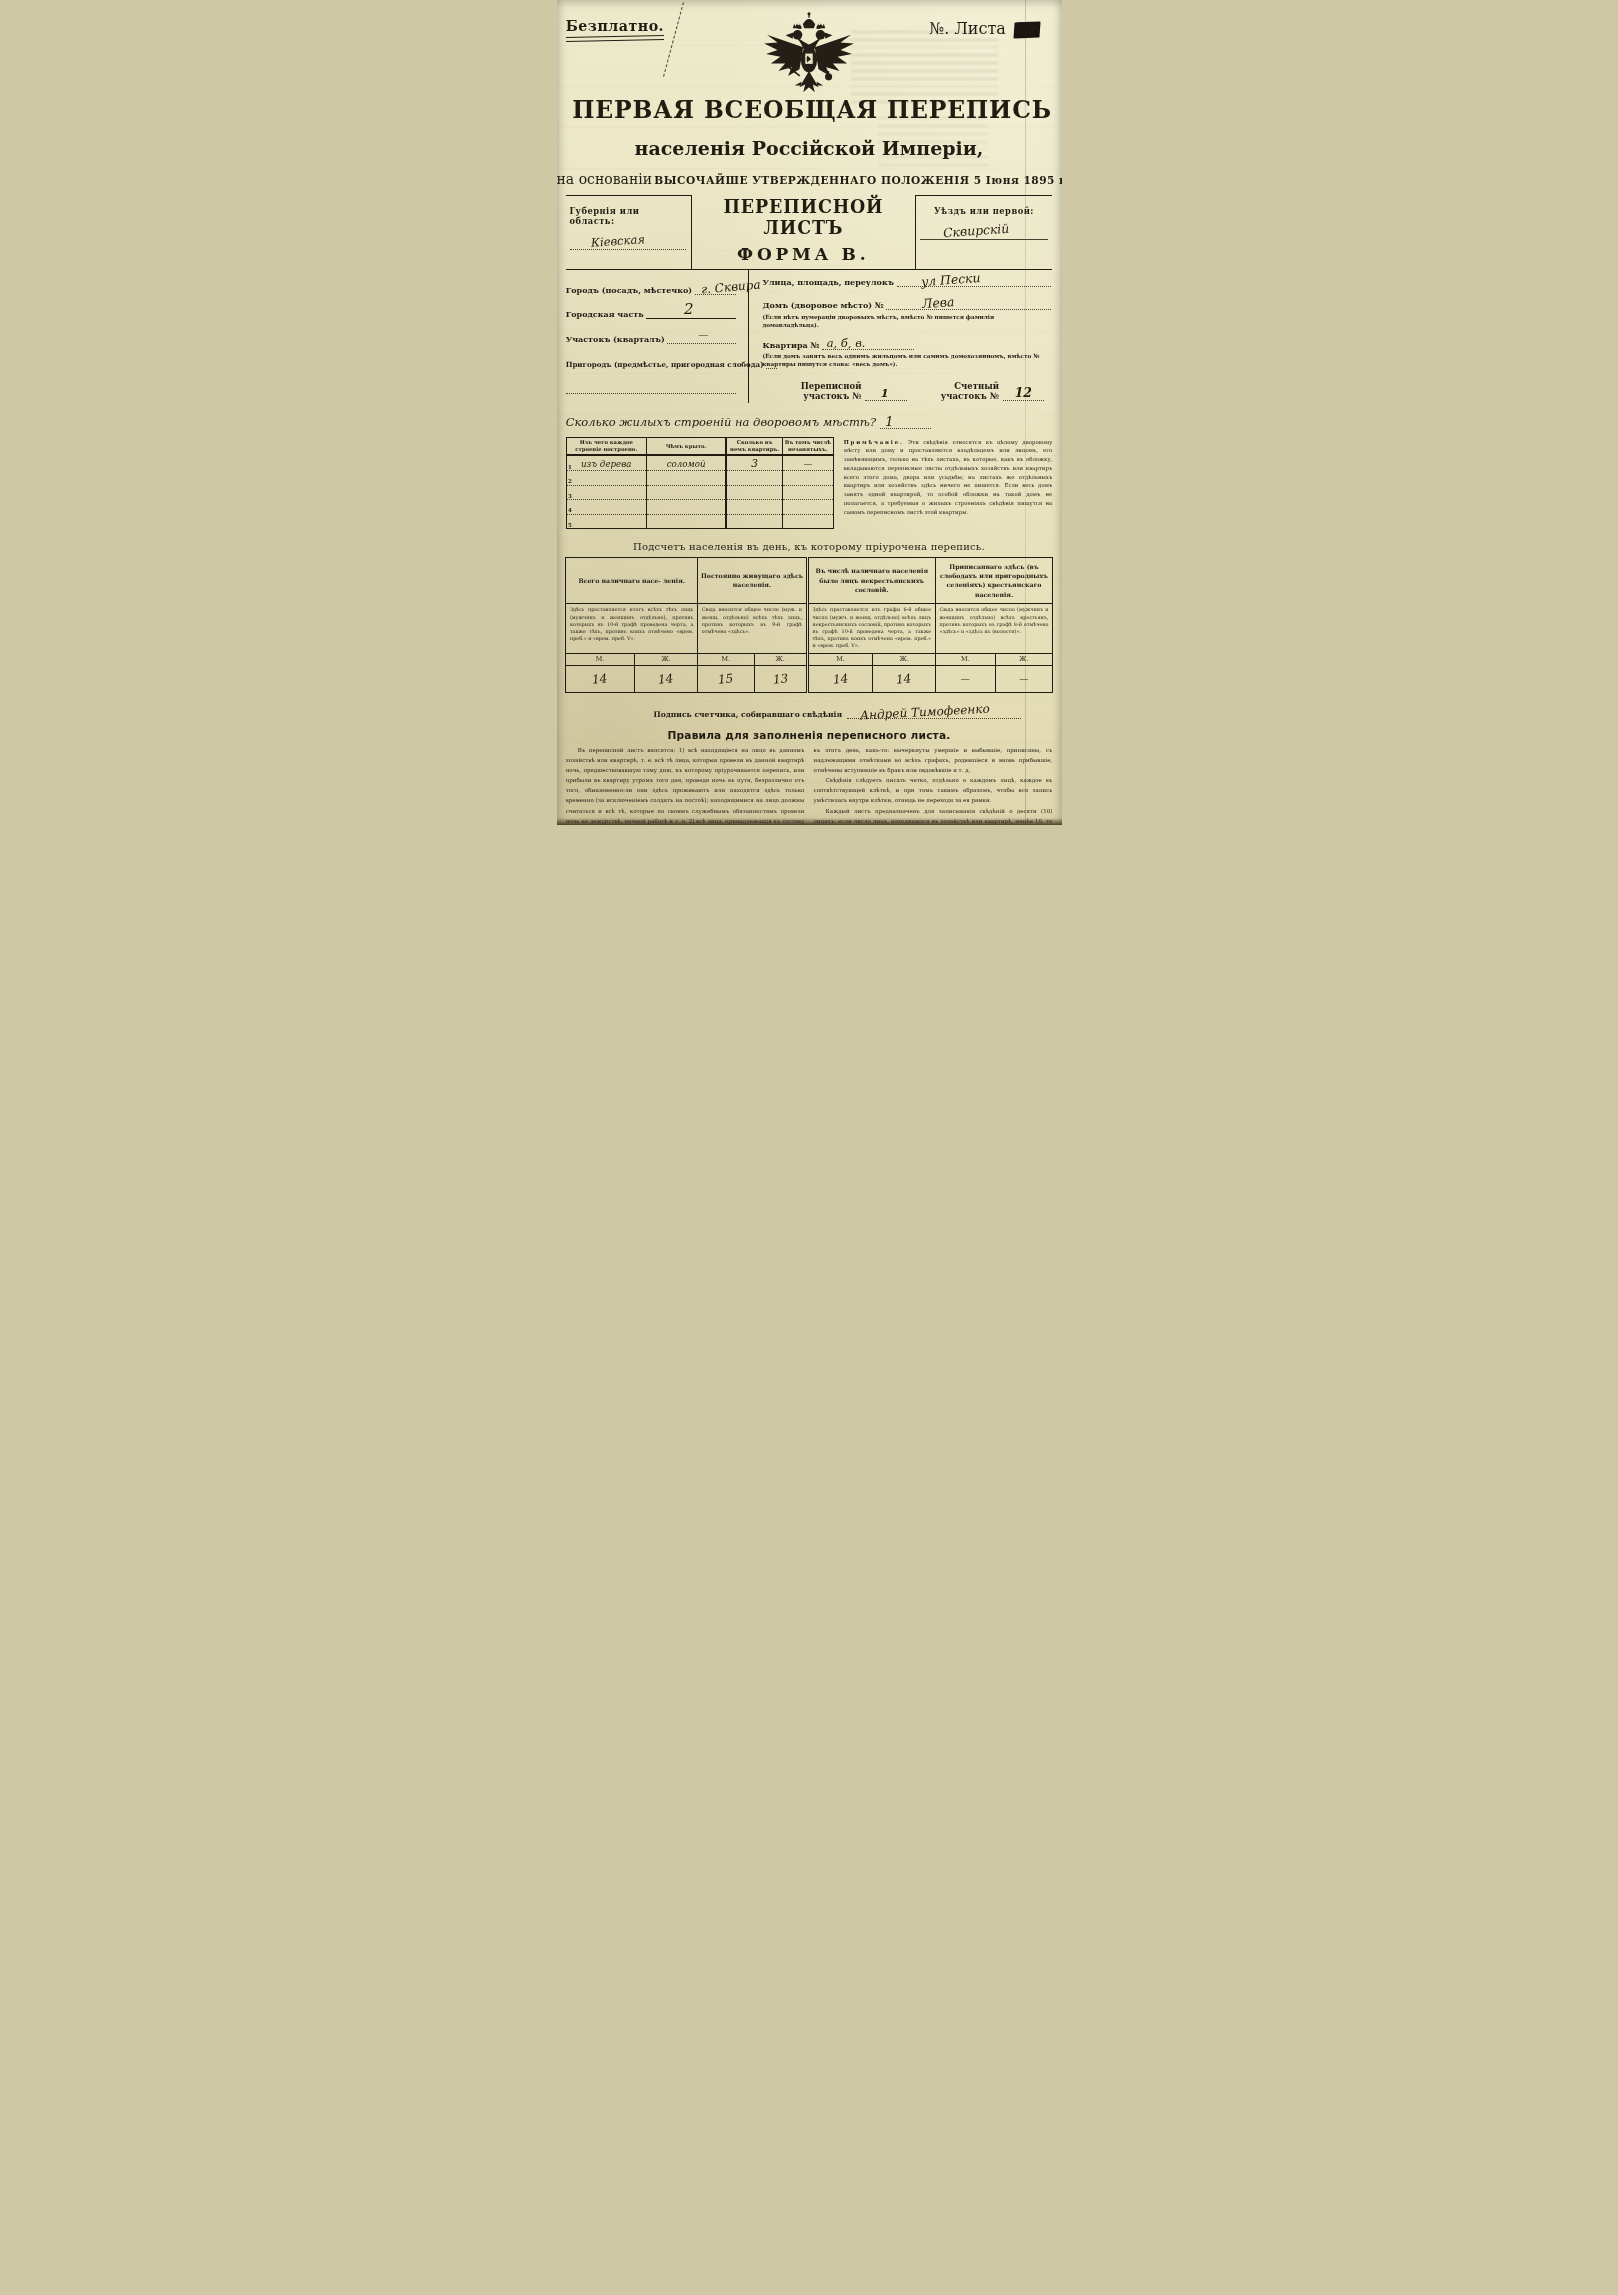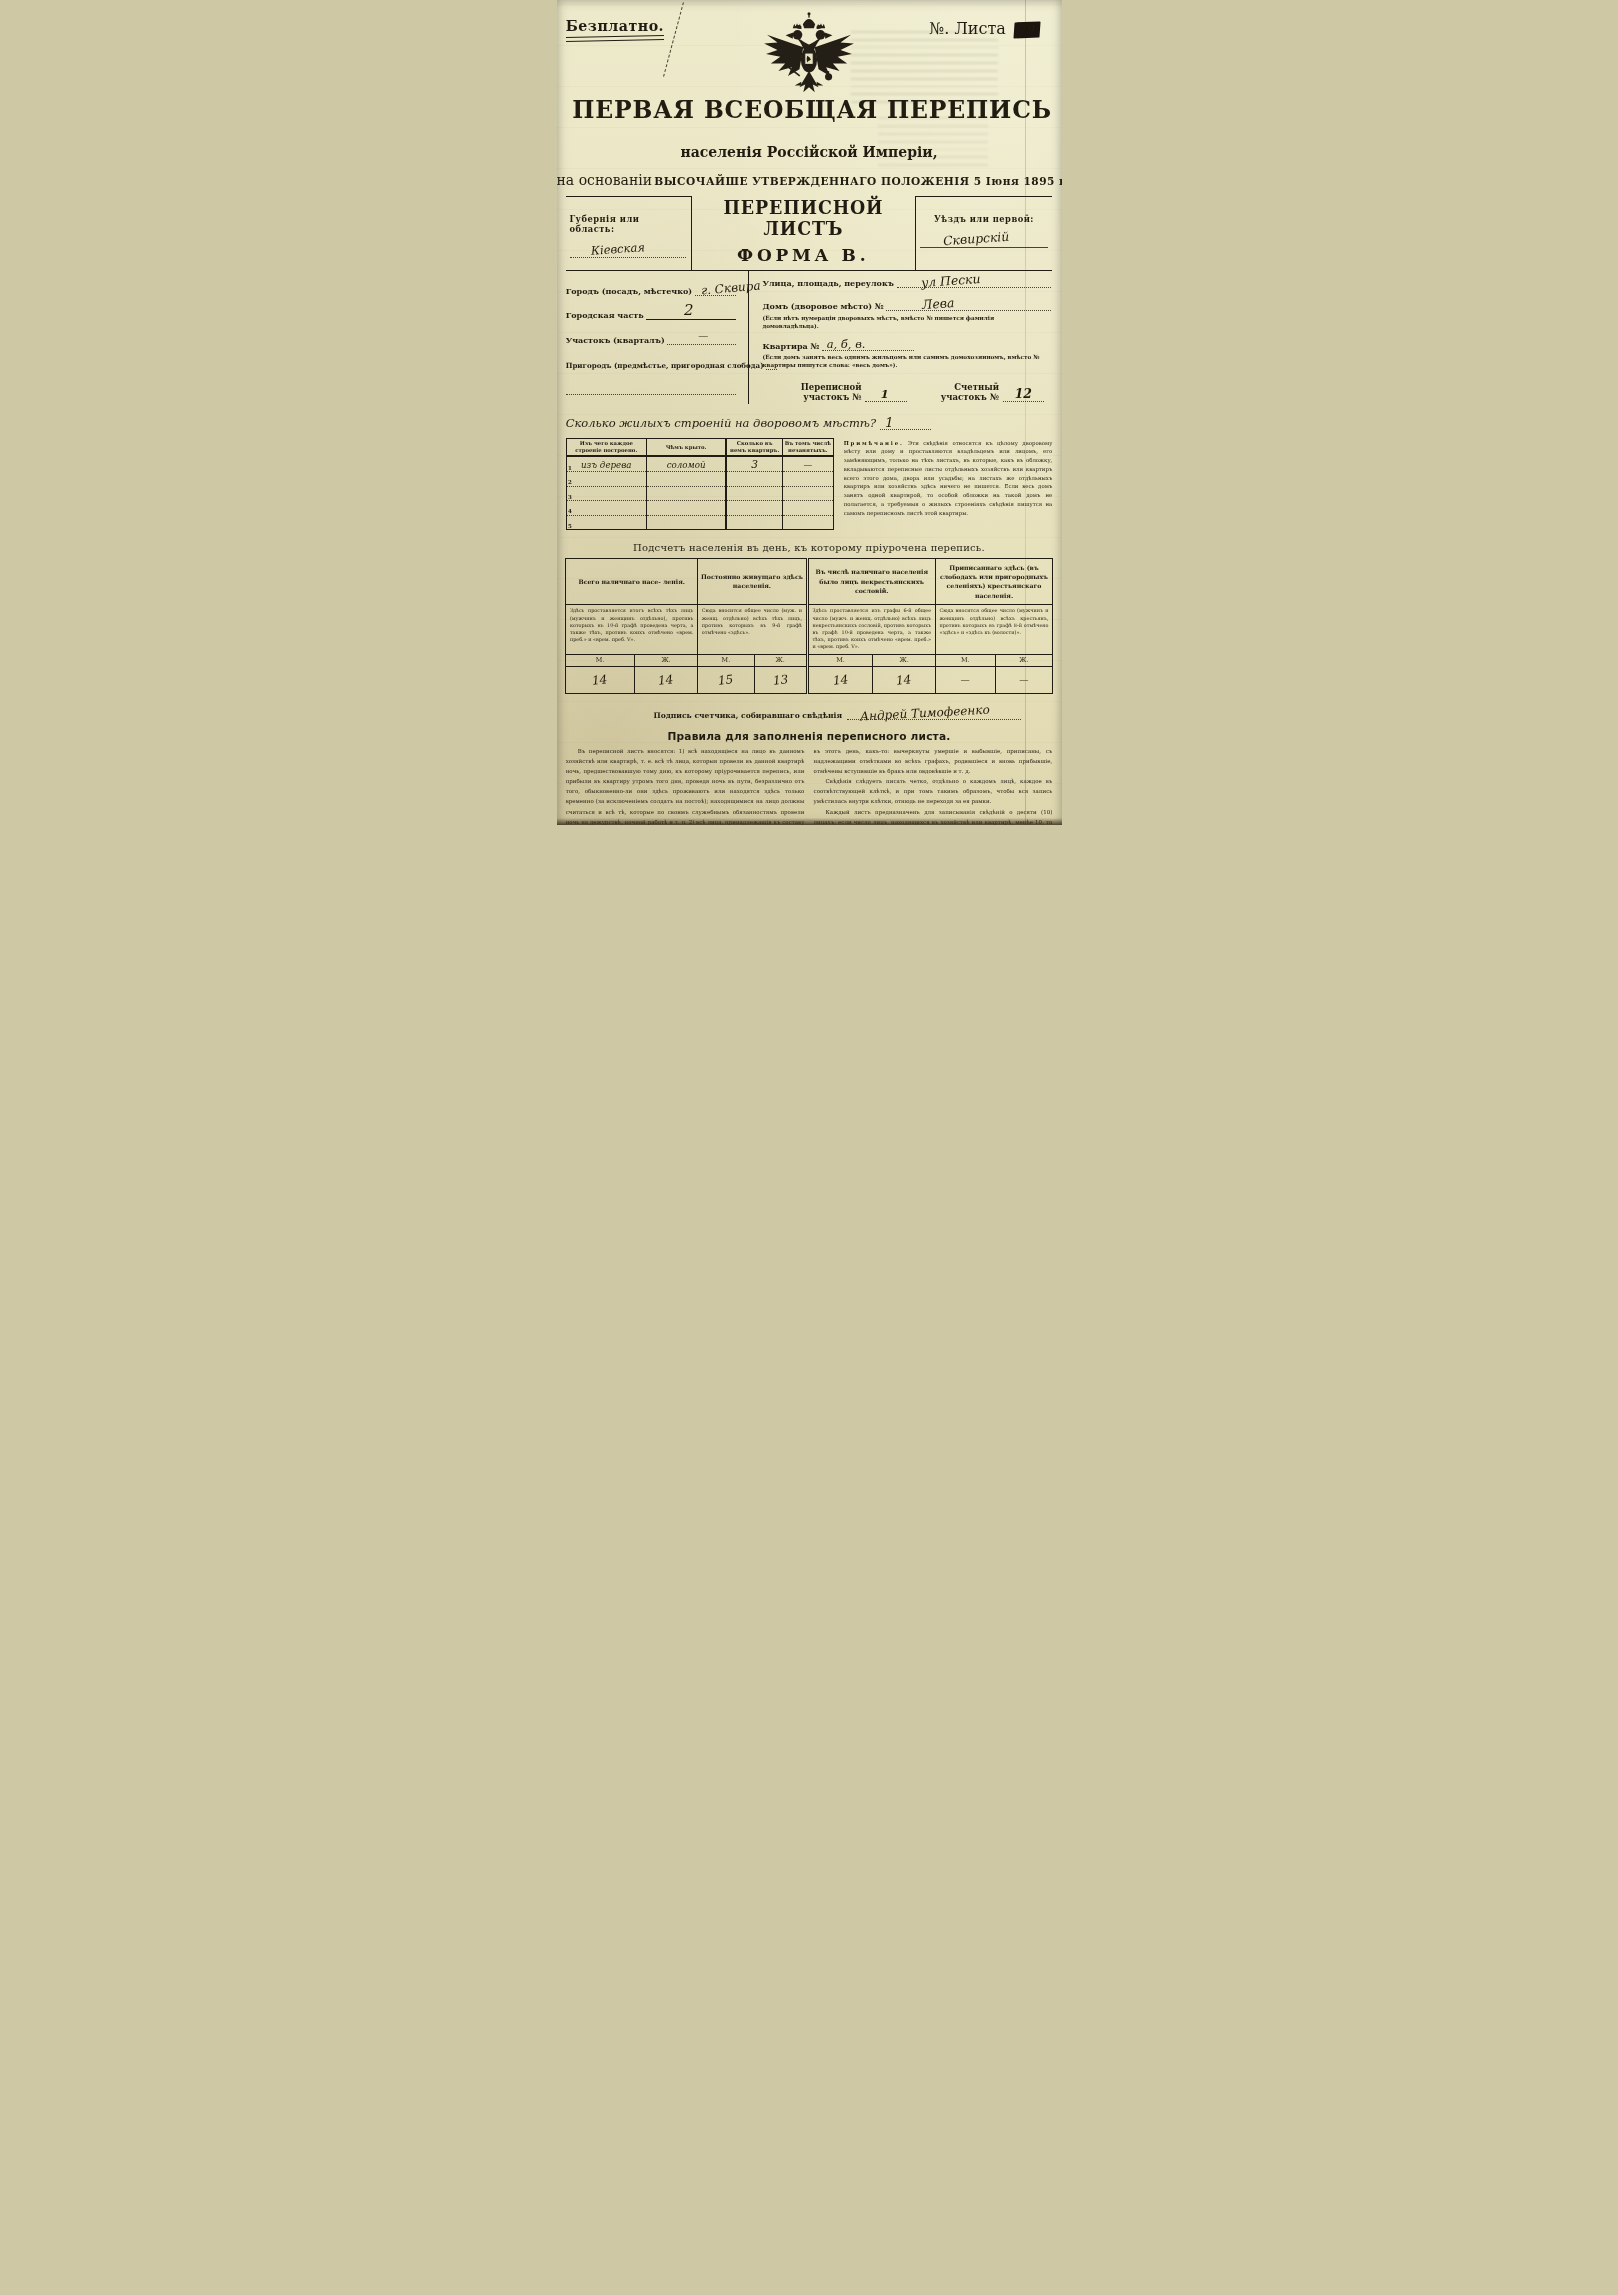--- a/index.html
+++ b/index.html
@@ -45,28 +45,28 @@
   .eagle{position:absolute;left:50%;top:10px;transform:translateX(-50%);}
   .sheetno{position:absolute;right:22px;top:19px;font-size:16px;white-space:nowrap;}
   .stamp{display:inline-block;background:#1a1510;color:#d6caa0;
     font-style:italic;font-size:13px;line-height:13.8px;padding:0.9px 4.6px 1.8px;
     transform:rotate(-2deg) skewX(-6deg);border-radius:0.9px;margin-left:2.8px;}
 
   
   .title{ text-align:center;margin:3.7px 0 0;}
   .title .t{display:inline-block;font-size:25px;font-weight:700;letter-spacing:0.9px;
     transform:scaleX(.94);white-space:nowrap;}
-  .subtitle{text-align:center;font-size:14px;font-weight:700;margin-top:20px;}
+  .subtitle{text-align:center;font-size:19px;font-weight:700;margin-top:13px;}
   .legal{text-align:center;margin-top:12px;white-space:nowrap;}
   .legal .pre{font-size:14px;font-weight:400;}
   .legal .caps{font-size:10.6px;font-weight:700;letter-spacing:0.5px;}
 
   
   .band{display:flex;margin:8.3px 9.2px 0;border-bottom:1.8px solid var(--ink);}
-  .band .cellL,.band .cellR{border-top:1.4px solid var(--ink);padding-top:17px;}
+  .band .cellL,.band .cellR{border-top:1.4px solid var(--ink);padding-top:10px;}
   .band .cellL{width:125px;}
   .band .cellC{width:223px;border-left:1.1px solid var(--ink);border-right:1.1px solid var(--ink);
     text-align:center;padding:0.9px 0 4.6px;}
   .band .cellR{flex:1;}
   .band .lbl{font-size:8.3px;font-weight:700;letter-spacing:0.5px;padding:0 3.7px;}
   .band .c1{font-size:18.4px;font-weight:700;letter-spacing:0.9px;transform:scaleX(.95);}
   .band .c2{font-size:17px;font-weight:700;letter-spacing:3.7px;margin-top:6.4px;}
   .writebase{position:relative;height:21px;margin:1.8px 4.6px 4.6px;border-bottom:0.9px dotted var(--dot);}
   .writebase.solid{border-bottom-style:solid;border-bottom-width:0.9px;}
   .hw{font-style:italic;color:var(--hw);white-space:nowrap;}

